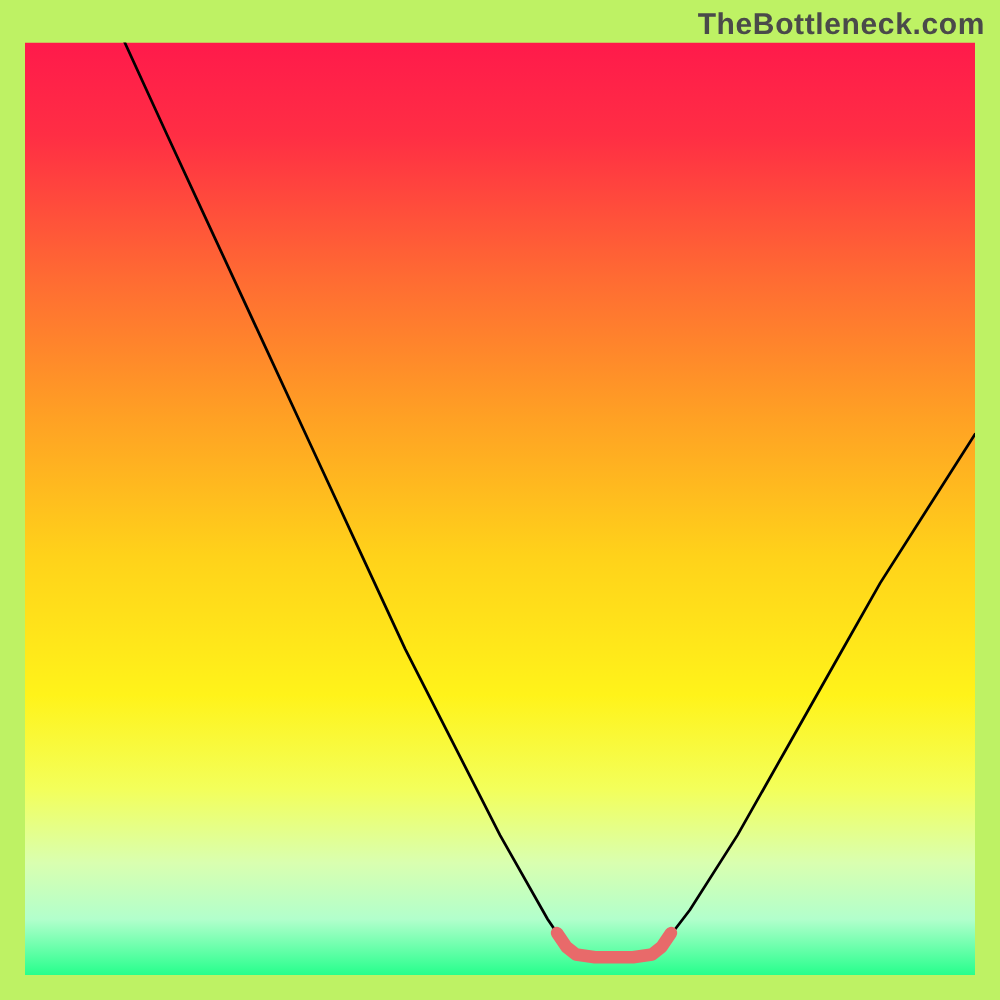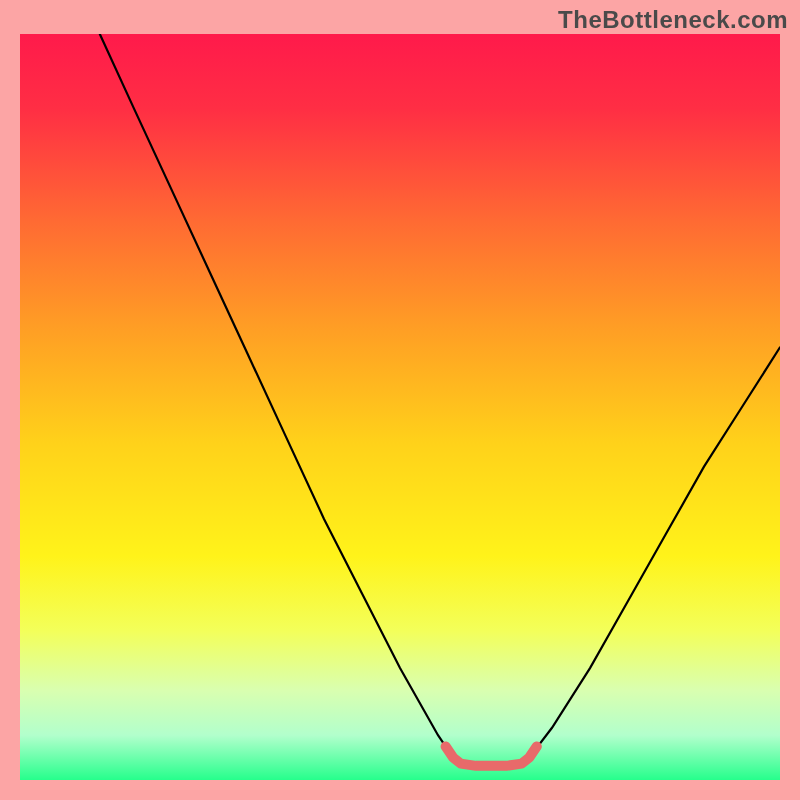--- a/index.html
+++ b/index.html
@@ -8,21 +8,21 @@
     width: 800px;
     height: 800px;
     background: #000;
     overflow: hidden;
     font-family: Arial, Helvetica, sans-serif;
   }
   .container {
     position: relative;
     width: 800px;
     height: 800px;
-    background: #fca5a5;
+    background: #bef264;
   }
   .watermark {
     position: absolute;
     top: 6px;
     right: 12px;
     color: #4a4a4a;
     font-size: 24px;
     font-weight: bold;
     letter-spacing: 0.5px;
     z-index: 10;

